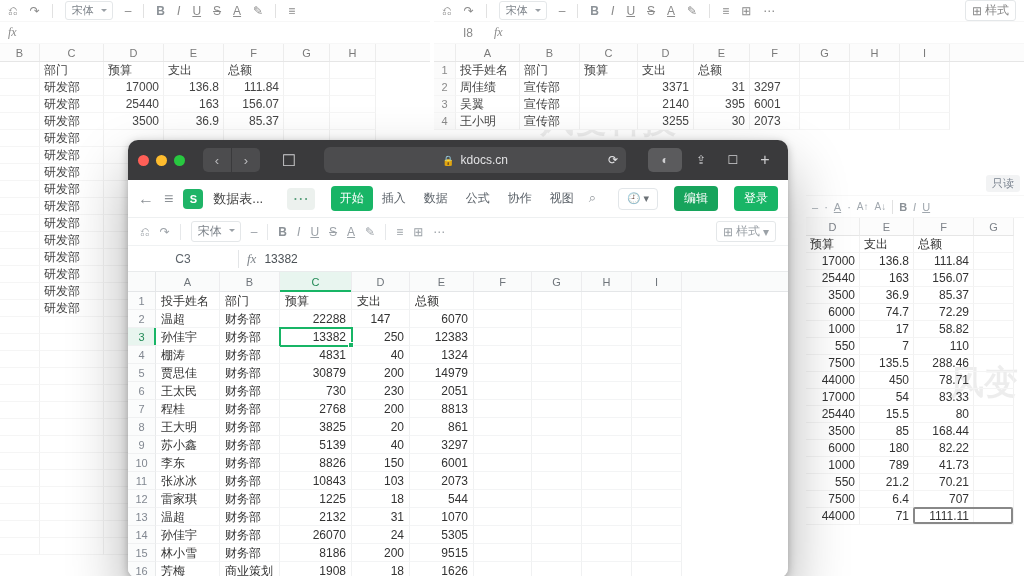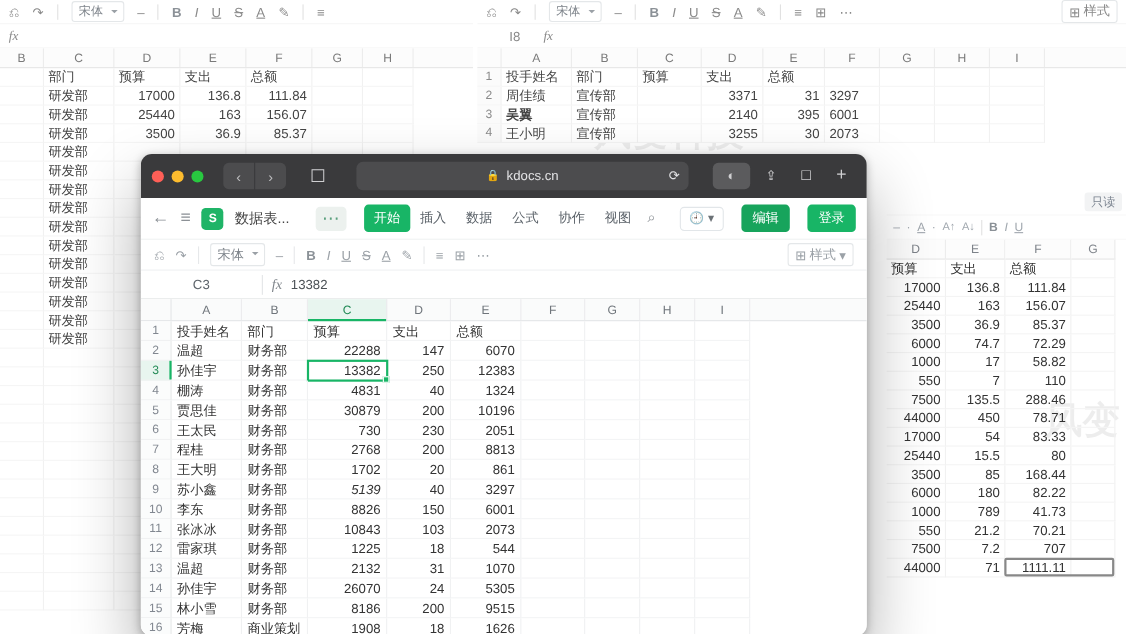--- a/index.html
+++ b/index.html
@@ -455,21 +455,21 @@
         <div class="bg-cell" style="width: 58px;"></div>
         <div class="bg-cell num" style="width: 56px;">3371</div>
         <div class="bg-cell num" style="width: 56px;">31</div>
         <div class="bg-cell" style="width: 50px;">3297</div>
         <div class="bg-cell" style="width: 50px;"></div>
         <div class="bg-cell" style="width: 50px;"></div>
         <div class="bg-cell" style="width: 50px;"></div>
       </div>
       <div class="bg-row">
         <div class="bg-cell bg-rowhdr" style="width: 22px;">3</div>
-        <div class="bg-cell" style="width: 64px; font-weight: bold;">吴翼</div>
+        <div class="bg-cell" style="width: 64px;">吴翼</div>
         <div class="bg-cell" style="width: 60px;">宣传部</div>
         <div class="bg-cell" style="width: 58px;"></div>
         <div class="bg-cell num" style="width: 56px;">2140</div>
         <div class="bg-cell num" style="width: 56px;">395</div>
         <div class="bg-cell" style="width: 50px;">6001</div>
         <div class="bg-cell" style="width: 50px;"></div>
         <div class="bg-cell" style="width: 50px;"></div>
         <div class="bg-cell" style="width: 50px;"></div>
       </div>
       <div class="bg-row">
@@ -595,21 +595,21 @@
         <div class="rt-cell" style="width: 40px;"></div>
       </div>
       <div class="rt-row">
         <div class="rt-cell num" style="width: 54px;">550</div>
         <div class="rt-cell num" style="width: 54px;">21.2</div>
         <div class="rt-cell num" style="width: 60px;">70.21</div>
         <div class="rt-cell" style="width: 40px;"></div>
       </div>
       <div class="rt-row">
         <div class="rt-cell num" style="width: 54px;">7500</div>
-        <div class="rt-cell num" style="width: 54px;">7.2</div>
+        <div class="rt-cell num" style="width: 54px;">6.4</div>
         <div class="rt-cell num" style="width: 60px;">707</div>
         <div class="rt-cell" style="width: 40px;"></div>
       </div>
       <div class="rt-row">
         <div class="rt-cell num" style="width: 54px;">44000</div>
         <div class="rt-cell num" style="width: 54px;">71</div>
         <div class="rt-cell num" style="width: 60px;">1111.11</div>
         <div class="rt-cell" style="width: 40px;"></div>
       </div>
       <div class="rt-frame" style="top: 289px; left: 107px; width: 100px; height: 17px;"></div>
@@ -718,21 +718,21 @@
         <div class="kg-cell" style="width: 58px;"></div>
         <div class="kg-cell" style="width: 50px;"></div>
         <div class="kg-cell" style="width: 50px;"></div>
         <div class="kg-cell" style="width: 50px;"></div>
       </div>
       <div class="kg-row">
         <div class="kg-rh">2</div>
         <div class="kg-cell" style="width: 64px; position: relative;">温超</div>
         <div class="kg-cell" style="width: 60px; position: relative;">财务部</div>
         <div class="kg-cell num" style="width: 72px; position: relative;">22288</div>
-        <div class="kg-cell num" style="width: 58px; position: relative;">147</div>
+        <div class="kg-cell num" style="width: 58px; position: relative; text-align: center;">147</div>
         <div class="kg-cell num" style="width: 64px; position: relative;">6070</div>
         <div class="kg-cell" style="width: 58px; position: relative;"></div>
         <div class="kg-cell" style="width: 50px; position: relative;"></div>
         <div class="kg-cell" style="width: 50px; position: relative;"></div>
         <div class="kg-cell" style="width: 50px; position: relative;"></div>
       </div>
       <div class="kg-row">
         <div class="kg-rh sel">3</div>
         <div class="kg-cell" style="width: 64px; position: relative;">孙佳宇</div>
         <div class="kg-cell" style="width: 60px; position: relative;">财务部</div>
@@ -755,21 +755,21 @@
         <div class="kg-cell" style="width: 50px; position: relative;"></div>
         <div class="kg-cell" style="width: 50px; position: relative;"></div>
         <div class="kg-cell" style="width: 50px; position: relative;"></div>
       </div>
       <div class="kg-row">
         <div class="kg-rh">5</div>
         <div class="kg-cell" style="width: 64px; position: relative;">贾思佳</div>
         <div class="kg-cell" style="width: 60px; position: relative;">财务部</div>
         <div class="kg-cell num" style="width: 72px; position: relative;">30879</div>
         <div class="kg-cell num" style="width: 58px; position: relative;">200</div>
-        <div class="kg-cell num" style="width: 64px; position: relative;">10196</div>
+        <div class="kg-cell num" style="width: 64px; position: relative;">14979</div>
         <div class="kg-cell" style="width: 58px; position: relative;"></div>
         <div class="kg-cell" style="width: 50px; position: relative;"></div>
         <div class="kg-cell" style="width: 50px; position: relative;"></div>
         <div class="kg-cell" style="width: 50px; position: relative;"></div>
       </div>
       <div class="kg-row">
         <div class="kg-rh">6</div>
         <div class="kg-cell" style="width: 64px; position: relative;">王太民</div>
         <div class="kg-cell" style="width: 60px; position: relative;">财务部</div>
         <div class="kg-cell num" style="width: 72px; position: relative;">730</div>
@@ -789,33 +789,33 @@
         <div class="kg-cell num" style="width: 64px; position: relative;">8813</div>
         <div class="kg-cell" style="width: 58px; position: relative;"></div>
         <div class="kg-cell" style="width: 50px; position: relative;"></div>
         <div class="kg-cell" style="width: 50px; position: relative;"></div>
         <div class="kg-cell" style="width: 50px; position: relative;"></div>
       </div>
       <div class="kg-row">
         <div class="kg-rh">8</div>
         <div class="kg-cell" style="width: 64px; position: relative;">王大明</div>
         <div class="kg-cell" style="width: 60px; position: relative;">财务部</div>
-        <div class="kg-cell num" style="width: 72px; position: relative;">1702</div>
+        <div class="kg-cell num" style="width: 72px; position: relative;">3825</div>
         <div class="kg-cell num" style="width: 58px; position: relative;">20</div>
         <div class="kg-cell num" style="width: 64px; position: relative;">861</div>
         <div class="kg-cell" style="width: 58px; position: relative;"></div>
         <div class="kg-cell" style="width: 50px; position: relative;"></div>
         <div class="kg-cell" style="width: 50px; position: relative;"></div>
         <div class="kg-cell" style="width: 50px; position: relative;"></div>
       </div>
       <div class="kg-row">
         <div class="kg-rh">9</div>
         <div class="kg-cell" style="width: 64px; position: relative;">苏小鑫</div>
         <div class="kg-cell" style="width: 60px; position: relative;">财务部</div>
-        <div class="kg-cell num" style="width: 72px; position: relative; font-style: italic;">5139</div>
+        <div class="kg-cell num" style="width: 72px; position: relative;">5139</div>
         <div class="kg-cell num" style="width: 58px; position: relative;">40</div>
         <div class="kg-cell num" style="width: 64px; position: relative;">3297</div>
         <div class="kg-cell" style="width: 58px; position: relative;"></div>
         <div class="kg-cell" style="width: 50px; position: relative;"></div>
         <div class="kg-cell" style="width: 50px; position: relative;"></div>
         <div class="kg-cell" style="width: 50px; position: relative;"></div>
       </div>
       <div class="kg-row">
         <div class="kg-rh">10</div>
         <div class="kg-cell" style="width: 64px; position: relative;">李东</div>

